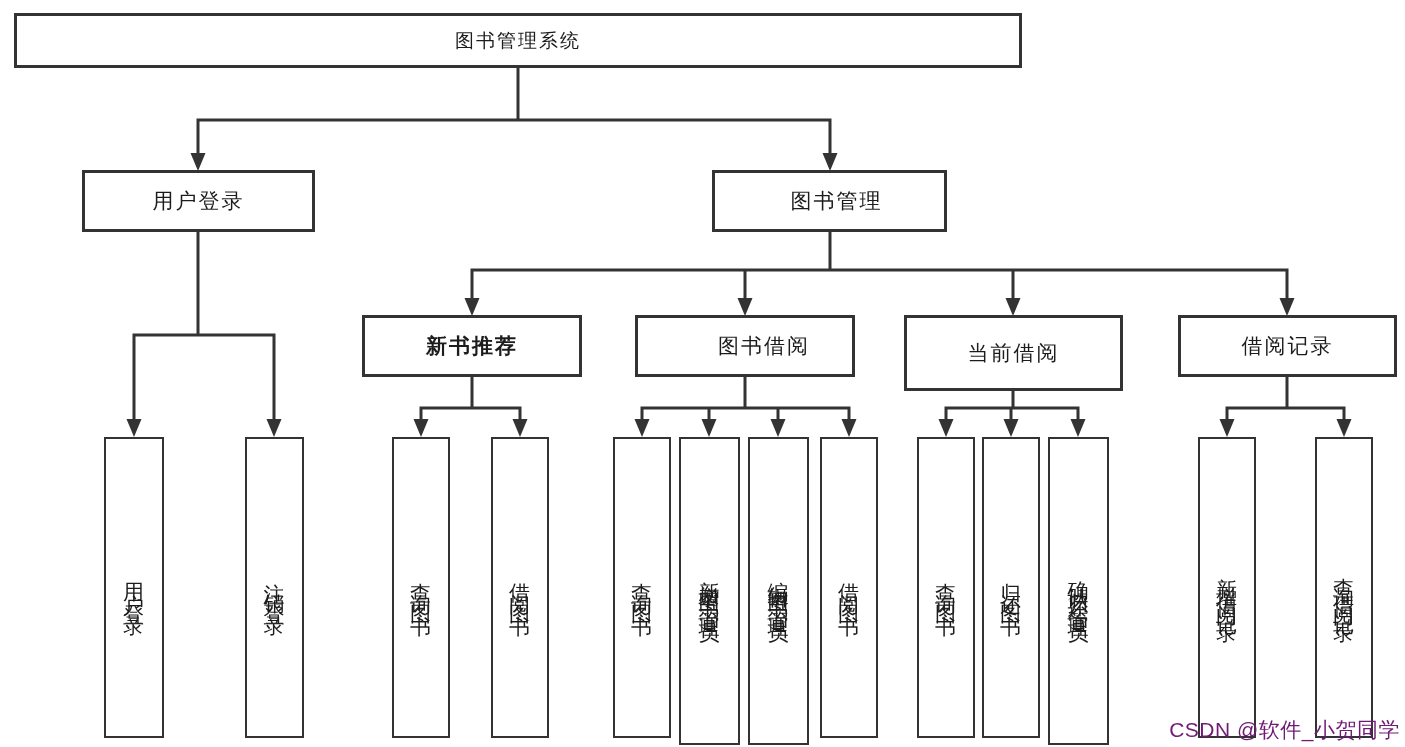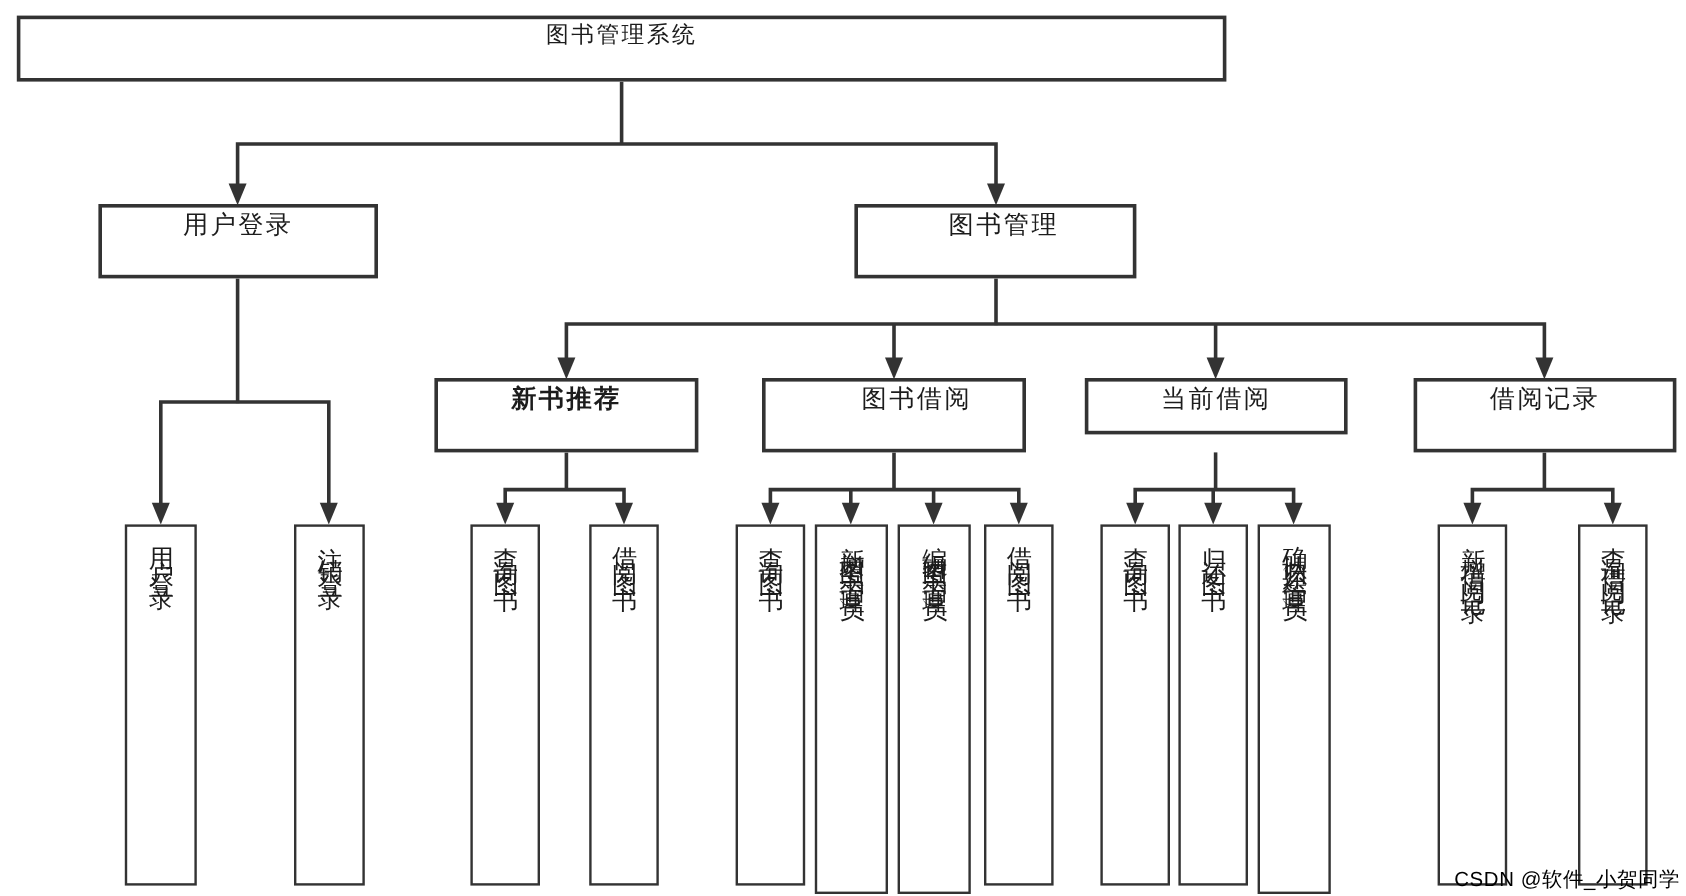--- a/index.html
+++ b/index.html
@@ -21,21 +21,21 @@
     z-index: 1;
   }
 
   .box {
     position: absolute;
     box-sizing: border-box;
     background: #ffffff;
     border: 3px solid #333333;
     color: #1c1c1c;
     display: flex;
-    align-items: flex-start;
+    align-items: center;
     justify-content: center;
     z-index: 2;
   }
 
   
   .h-node { font-size: 21px; letter-spacing: 2px; white-space: nowrap; }
   .root-node { font-size: 19px; }
 
   
   .v-node span {
@@ -52,21 +52,21 @@
   
   #n-root   { left: 14px;  top: 13px;  width: 1008px; height: 55px; }
 
   
   #n-login  { left: 82px;  top: 170px; width: 233px; height: 62px; }
   #n-mgmt   { left: 712px; top: 170px; width: 235px; height: 62px; padding-left: 14px; }
 
   
   #n-rec    { left: 362px;  top: 315px; width: 220px; height: 62px; font-weight: bold; }
   #n-borrow { left: 635px;  top: 315px; width: 220px; height: 62px; padding-left: 38px; }
-  #n-cur    { left: 904px;  top: 315px; width: 219px; height: 47px; }
+  #n-cur    { left: 904px;  top: 315px; width: 219px; height: 76px; }
   #n-hist   { left: 1178px; top: 315px; width: 219px; height: 62px; }
 
   
   .leaf       { top: 437px; height: 301px; width: 58px; border-width: 2.5px; }
   .leaf.tall  { height: 308px; width: 61px; }
 
   #l-login1 { left: 104px;  width: 60px; }
   #l-login2 { left: 245px;  width: 59px; }
   #l-rec1   { left: 392px; }
   #l-rec2   { left: 491px; }
@@ -78,22 +78,22 @@
   #l-cur2   { left: 982px; }
   #l-cur3   { left: 1048px; }
   #l-his1   { left: 1198px; }
   #l-his2   { left: 1315px; }
 
   .watermark {
     position: absolute;
     right: 5px;
     bottom: 3px;
     z-index: 5;
-    color: #000000;
-    font-size: 17px;
+    color: #701a75;
+    font-size: 21px;
     letter-spacing: 0.5px;
     white-space: nowrap;
   }
 </style>
 </head>
 <body>
 
 <div class="canvas">
 
   <svg class="connectors" viewBox="0 0 1405 747" fill="none" stroke="#333333" stroke-width="3">

